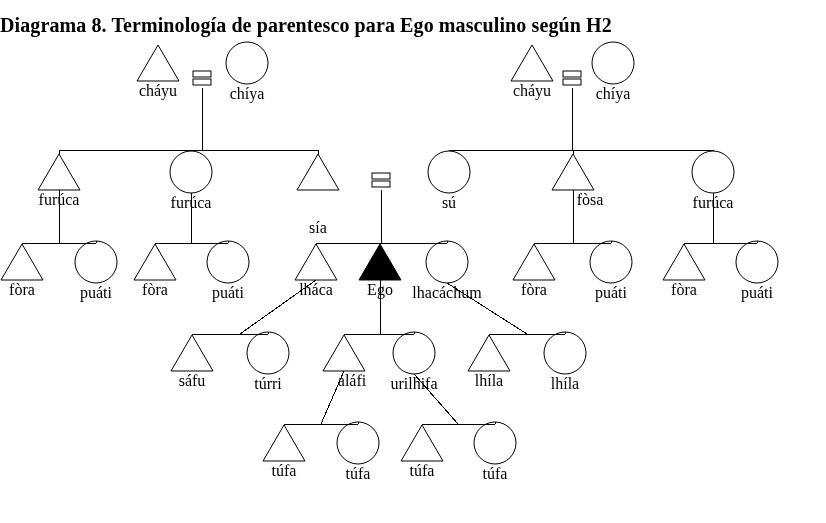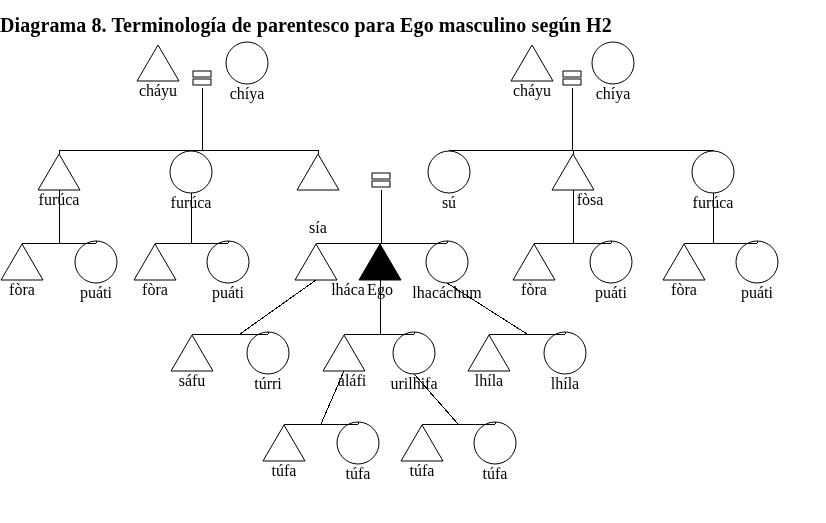--- a/index.html
+++ b/index.html
@@ -167,21 +167,21 @@
       <div class="nodelabel" style="left: 59px; top: 193px;">furúca</div>
       <div class="nodelabel" style="left: 191px; top: 196px;">furúca</div>
       <div class="nodelabel" style="left: 318px; top: 193px; margin-top: 28px;">sía</div>
       <div class="nodelabel" style="left: 449px; top: 196px;">sú</div>
       <div class="nodelabel" style="left: 590px; top: 193px;">fòsa</div>
       <div class="nodelabel" style="left: 713px; top: 196px;">furúca</div>
       <div class="nodelabel" style="left: 22px; top: 283px;">fòra</div>
       <div class="nodelabel" style="left: 96px; top: 286px;">puáti</div>
       <div class="nodelabel" style="left: 155px; top: 283px;">fòra</div>
       <div class="nodelabel" style="left: 228px; top: 286px;">puáti</div>
-      <div class="nodelabel" style="left: 316px; top: 283px; margin-left: 32px;">lháca</div>
+      <div class="nodelabel" style="left: 316px; top: 283px;">lháca</div>
       <div class="nodelabel" style="left: 380px; top: 283px;">Ego</div>
       <div class="nodelabel" style="left: 447px; top: 286px;">lhacáchum</div>
       <div class="nodelabel" style="left: 534px; top: 283px;">fòra</div>
       <div class="nodelabel" style="left: 611px; top: 286px;">puáti</div>
       <div class="nodelabel" style="left: 684px; top: 283px;">fòra</div>
       <div class="nodelabel" style="left: 757px; top: 286px;">puáti</div>
       <div class="nodelabel" style="left: 192px; top: 374px;">sáfu</div>
       <div class="nodelabel" style="left: 268px; top: 377px;">túrri</div>
       <div class="nodelabel" style="left: 352px; top: 374px;">aláfi</div>
       <div class="nodelabel" style="left: 414px; top: 377px;">urilhifa</div>

